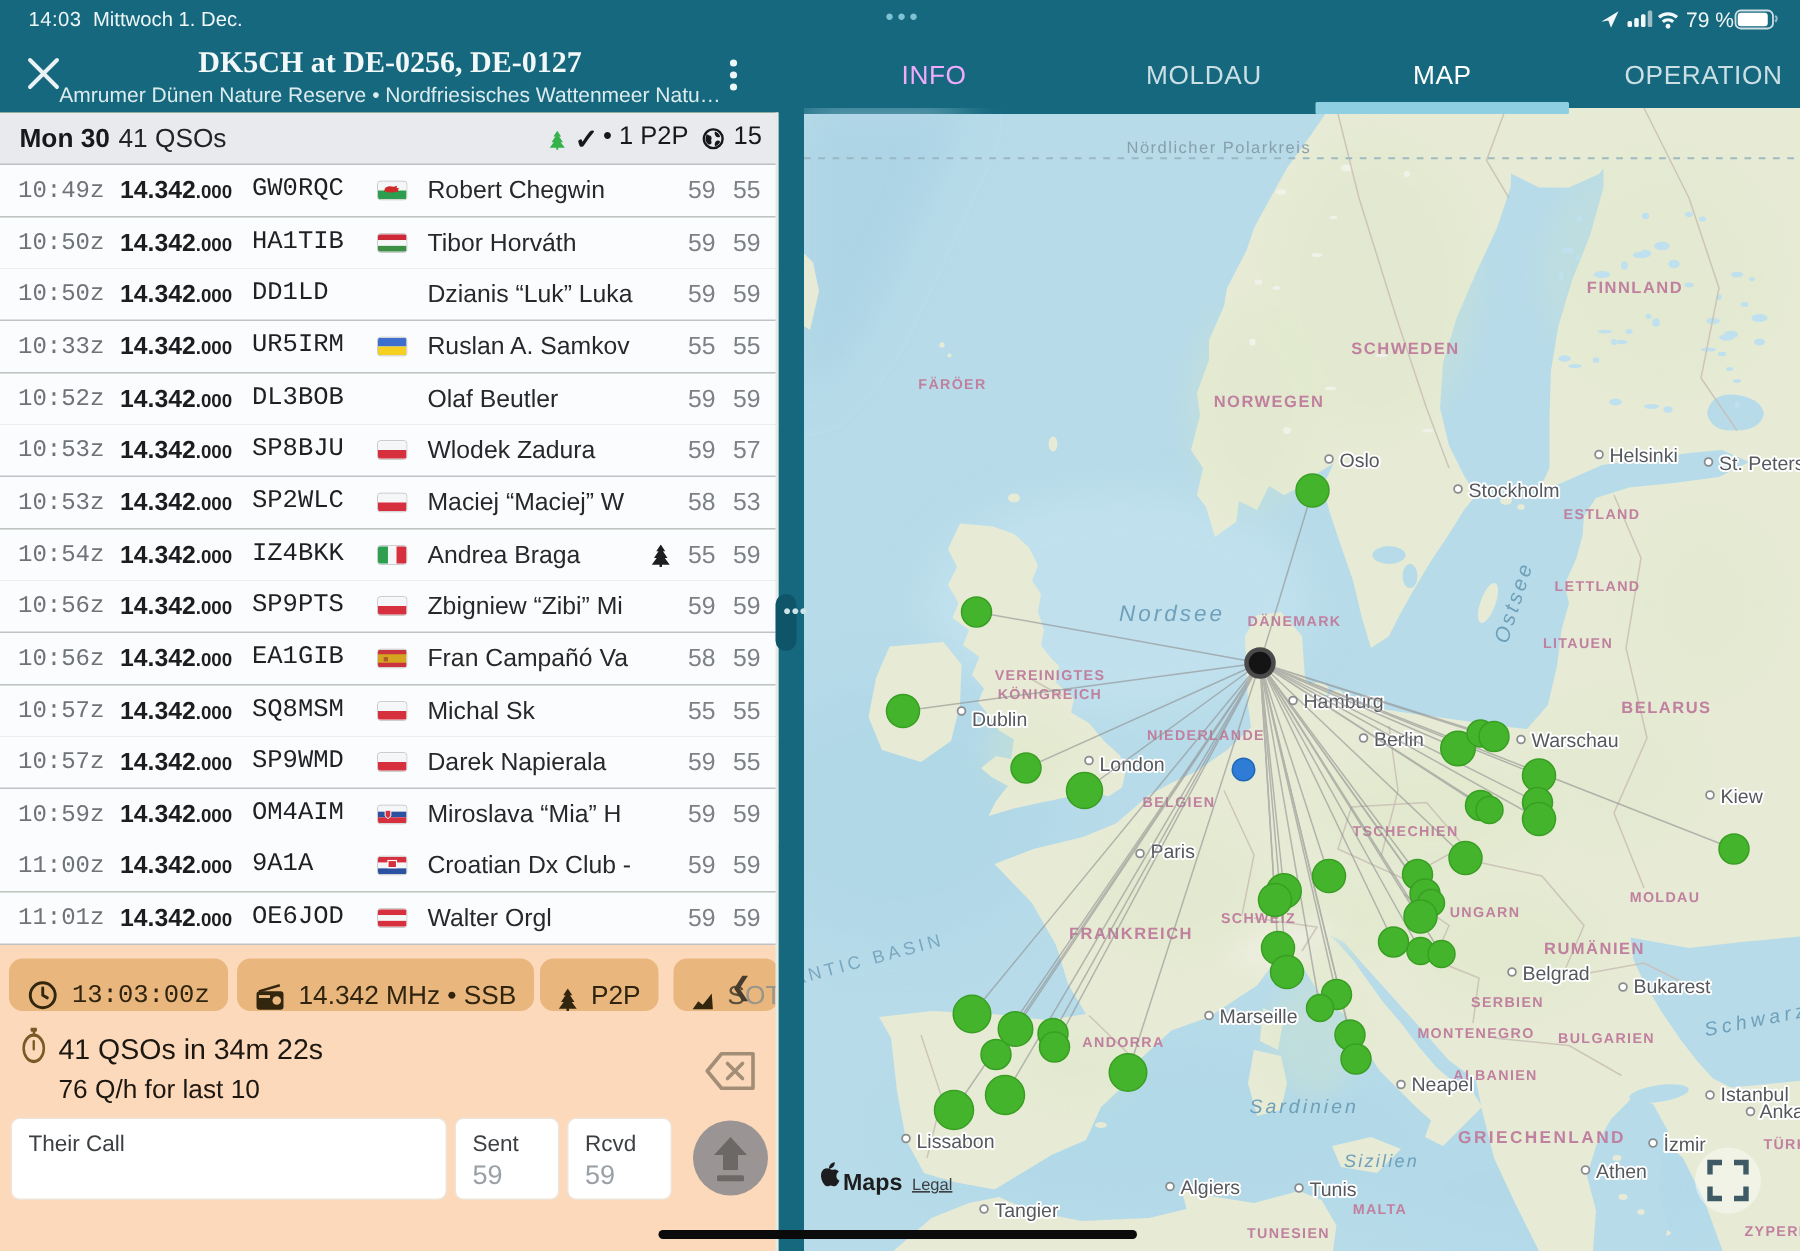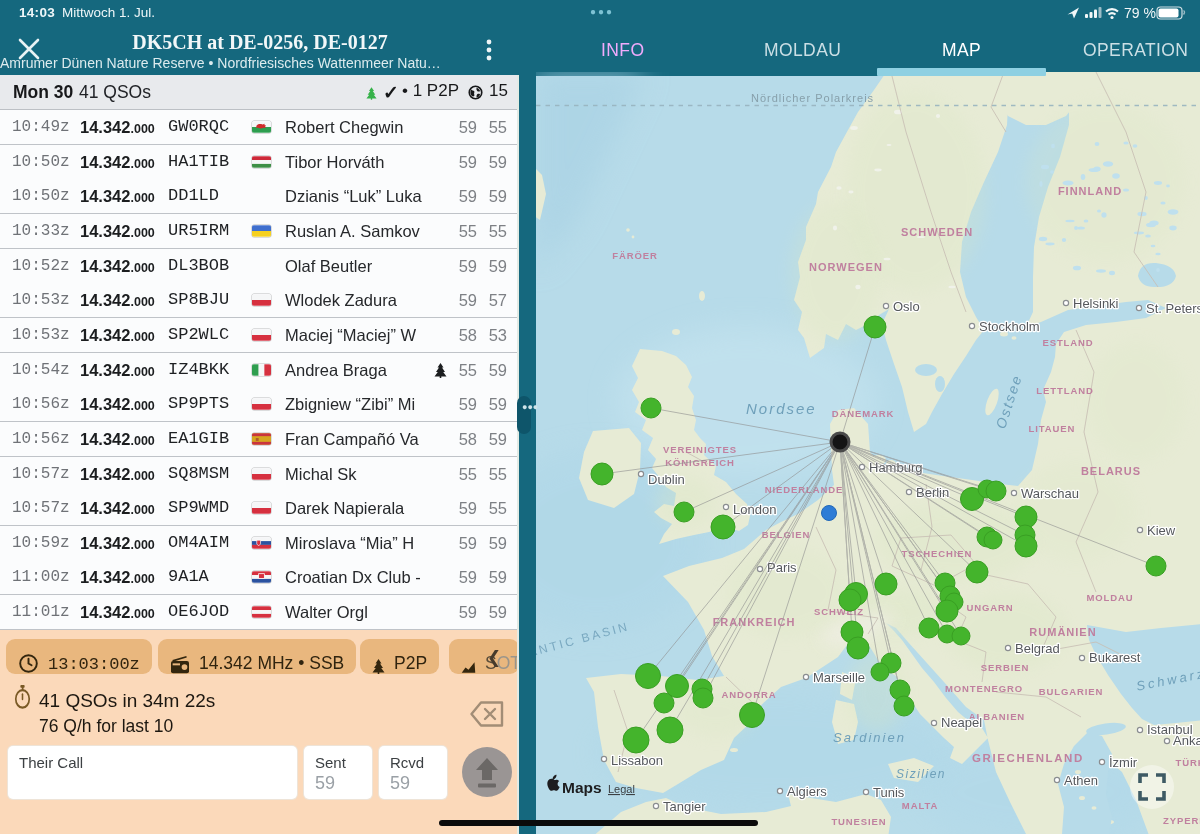--- a/index.html
+++ b/index.html
@@ -1,25 +1,25 @@
 <!DOCTYPE html>
 <html><head><meta charset="utf-8"><style>
 
 *{margin:0;padding:0;box-sizing:border-box}
 html,body{width:1200px;height:834px;overflow:hidden}
 body{font-family:"Liberation Sans",sans-serif;position:relative;background:#15687e}
 .abs{position:absolute}
 .statusbar{left:0;top:0;width:1200px;height:26px;color:#eef6f8;font-size:13.5px}
-.sb-time{left:19px;top:5px;font-weight:bold;letter-spacing:.3px}
+.sb-time{left:19px;top:5px;font-weight:normal;letter-spacing:.3px}
 .sb-date{left:62px;top:5px}
 .sb-dots{left:590px;top:6px;color:#7ec2d4;font-size:10px;letter-spacing:2px}
 .header{left:0;top:0;width:1200px;height:75px;background:#15687e}
 .h-x{left:16px;top:36px;width:26px;height:26px}
 .h-title{left:0px;top:31px;width:520px;text-align:center;color:#f2f7f8;font-family:"Liberation Serif",serif;font-weight:bold;font-size:20px}
-.h-sub{left:0px;top:55px;width:520px;color:#dcebee;font-size:14px;white-space:nowrap}
+.h-sub{left:0px;top:55px;width:520px;text-align:center;color:#dcebee;font-size:14px;white-space:nowrap}
 .tab-underline{left:877px;top:68px;width:169px;height:8px;background:#8ed0e2;border-radius:1px;z-index:6}
 .leftpanel{left:0;top:75px;width:519px;height:759px;background:#4d7c0f}
 .thead{left:0;top:0;width:519px;height:35px;background:#e8eaed;border-bottom:1px solid #bcc0c5}
 .thead .d{font-weight:bold;font-size:17.5px;color:#17181a;position:absolute;left:13px;top:0;line-height:34px}
 .thead .q{font-size:17.5px;color:#212327;position:absolute;left:79px;top:0;line-height:34px}
 .thead .right{position:absolute;left:365px;top:0;height:35px;width:160px;white-space:nowrap;font-size:17px;color:#17181a}
 .row{position:absolute;left:0;width:519px;height:35px;border-bottom:1px solid #bfc3c8;background:#fbfcfd}
 .t{position:absolute;left:12px;top:0;line-height:34px;font-family:"Liberation Mono",monospace;font-size:16px;color:#6f7277}
 .f{position:absolute;left:80px;top:0;line-height:34px;font-size:16.5px;font-weight:bold;color:#1b1d1f}
 .f small{font-size:12.5px;font-weight:bold}
@@ -38,21 +38,21 @@
 .inp .lbl{position:absolute;left:11px;top:8px;font-size:15px;color:#3c4043}
 .inp .val{position:absolute;left:11px;top:27px;font-size:18px;color:#9aa0a6}
 .divider{left:519px;top:75px;width:17px;height:759px;background:#15687e}
 .homebar{left:439px;top:820px;width:319px;height:6px;background:#0b0b0b;border-radius:3px;z-index:50}
 .map{left:536px;top:72px;width:740px;height:762px}
 </style></head><body>
 
 <div class="abs header"></div>
 <div class="abs statusbar">
 <div class="abs sb-time">14:03</div>
-    <div class="abs sb-date">Mittwoch 1. Jul.</div>
+    <div class="abs sb-date">Mittwoch 1. Dec.</div>
 <div class="abs sb-dots">●●●</div>
 <svg class="abs" style="left:1064px;top:4px" width="130" height="18" viewBox="0 0 130 18">
 <path d="M3.5,10.5 L15,3.5 L10,14.5 L8.2,9.6 Z" fill="#f2f7f8"></path>
 <rect x="21" y="10" width="3" height="4" rx="1" fill="#f2f7f8"></rect>
       <rect x="25.5" y="8" width="3" height="6" rx="1" fill="#f2f7f8"></rect>
       <rect x="30" y="5.5" width="3" height="8.5" rx="1" fill="#f2f7f8"></rect>
       <rect x="34.5" y="3" width="3" height="11" rx="1" fill="#9bbcc6"></rect>
 <path d="M42 7.5 A9 9 0 0 1 54 7.5" fill="none" stroke="#f2f7f8" stroke-width="2.2"></path>
       <path d="M44.5 10.5 A5.5 5.5 0 0 1 51.5 10.5" fill="none" stroke="#f2f7f8" stroke-width="2.2"></path>
       <circle cx="48" cy="13.5" r="1.6" fill="#f2f7f8"></circle>

